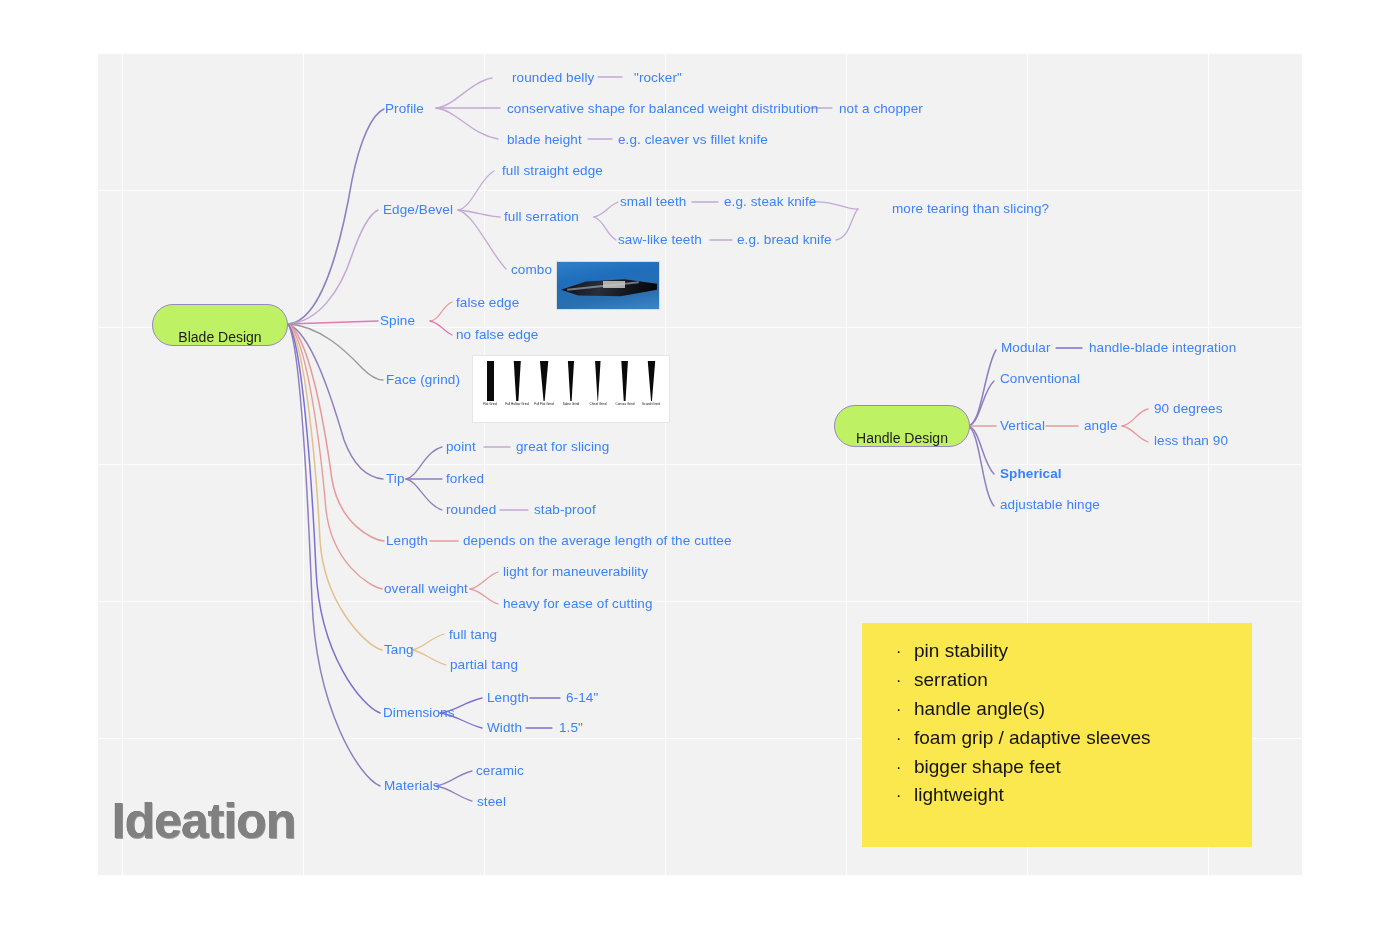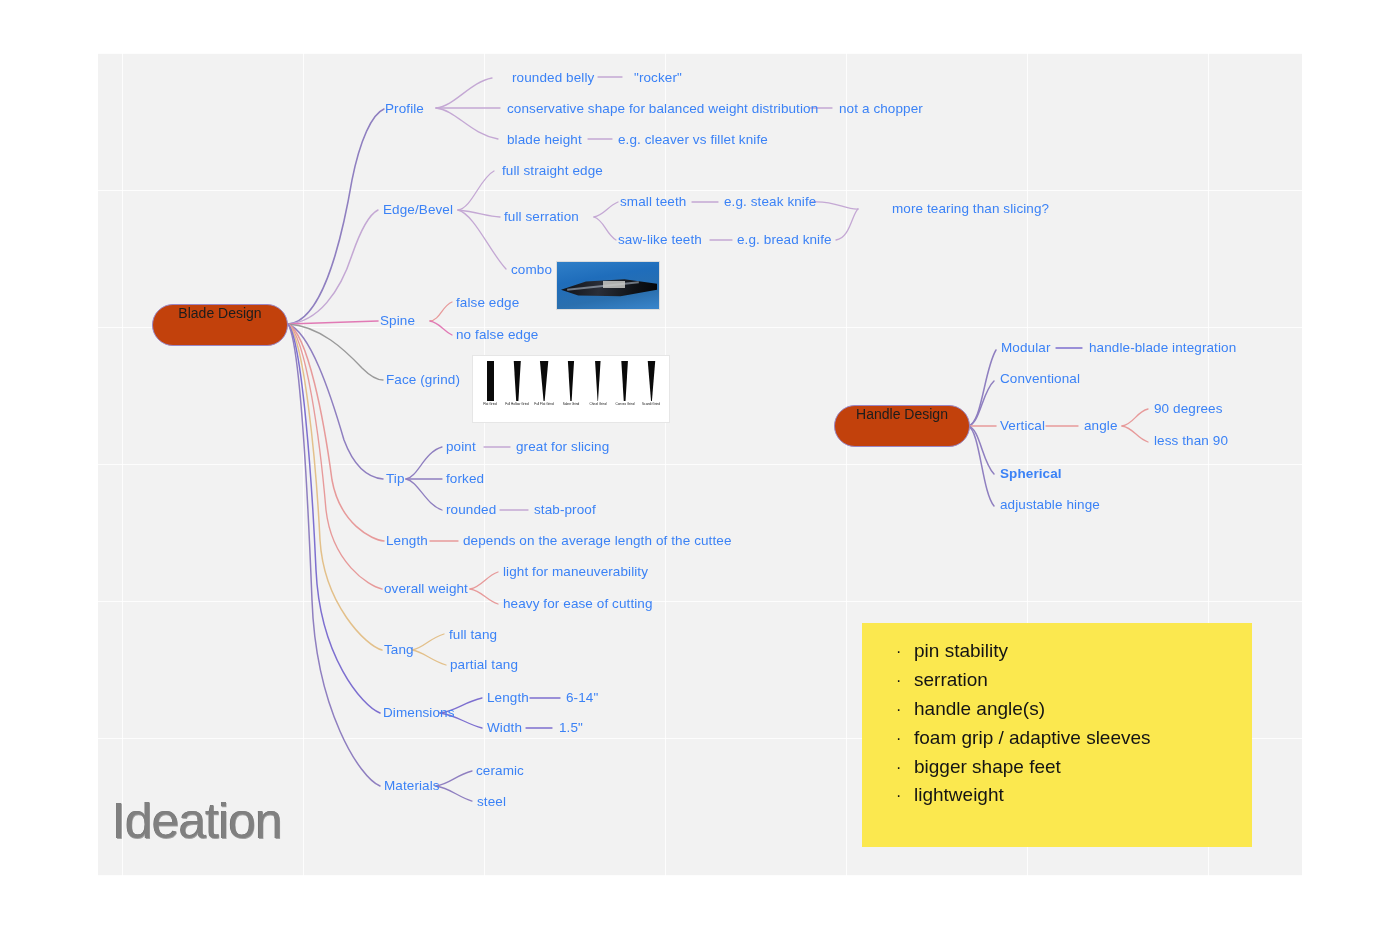--- a/index.html
+++ b/index.html
@@ -37,22 +37,22 @@
     white-space: nowrap;
     line-height: 1;
     letter-spacing: 0.1px;
   }
 
   
   .root {
     position: absolute;
     border: 1.3px solid #9a86c4;
     border-radius: 40px;
-    background: #c2410c;
-    display: flex; align-items: flex-start; justify-content: center;
+    background: #bef264;
+    display: flex; align-items: flex-end; justify-content: center;
     font-size: 14px;
     color: #1d1d1d;
     white-space: nowrap;
   }
 
   
   .knife-photo {
     position: absolute;
     left: 556px; top: 261px;
     width: 104px; height: 49px;
@@ -116,21 +116,21 @@
     font-size: 19px; line-height: 1.52;
     display: flex; align-items: baseline;
   }
   #note li .bullet { display: inline-block; width: 18px; font-size: 16px; }
 
   
   #ideation {
     position: absolute;
     left: 112px; top: 796px;
     font-size: 50px;
-    font-weight: normal;
+    font-weight: bold;
     color: #7a7a7a;
     letter-spacing: -1px;
     line-height: 1;
     text-shadow: 0.5px 0.5px 0 #9e9e9e, -0.5px -0.5px 0 #666;
     opacity: .95;
   }
 </style>
 </head>
 <body>
 

